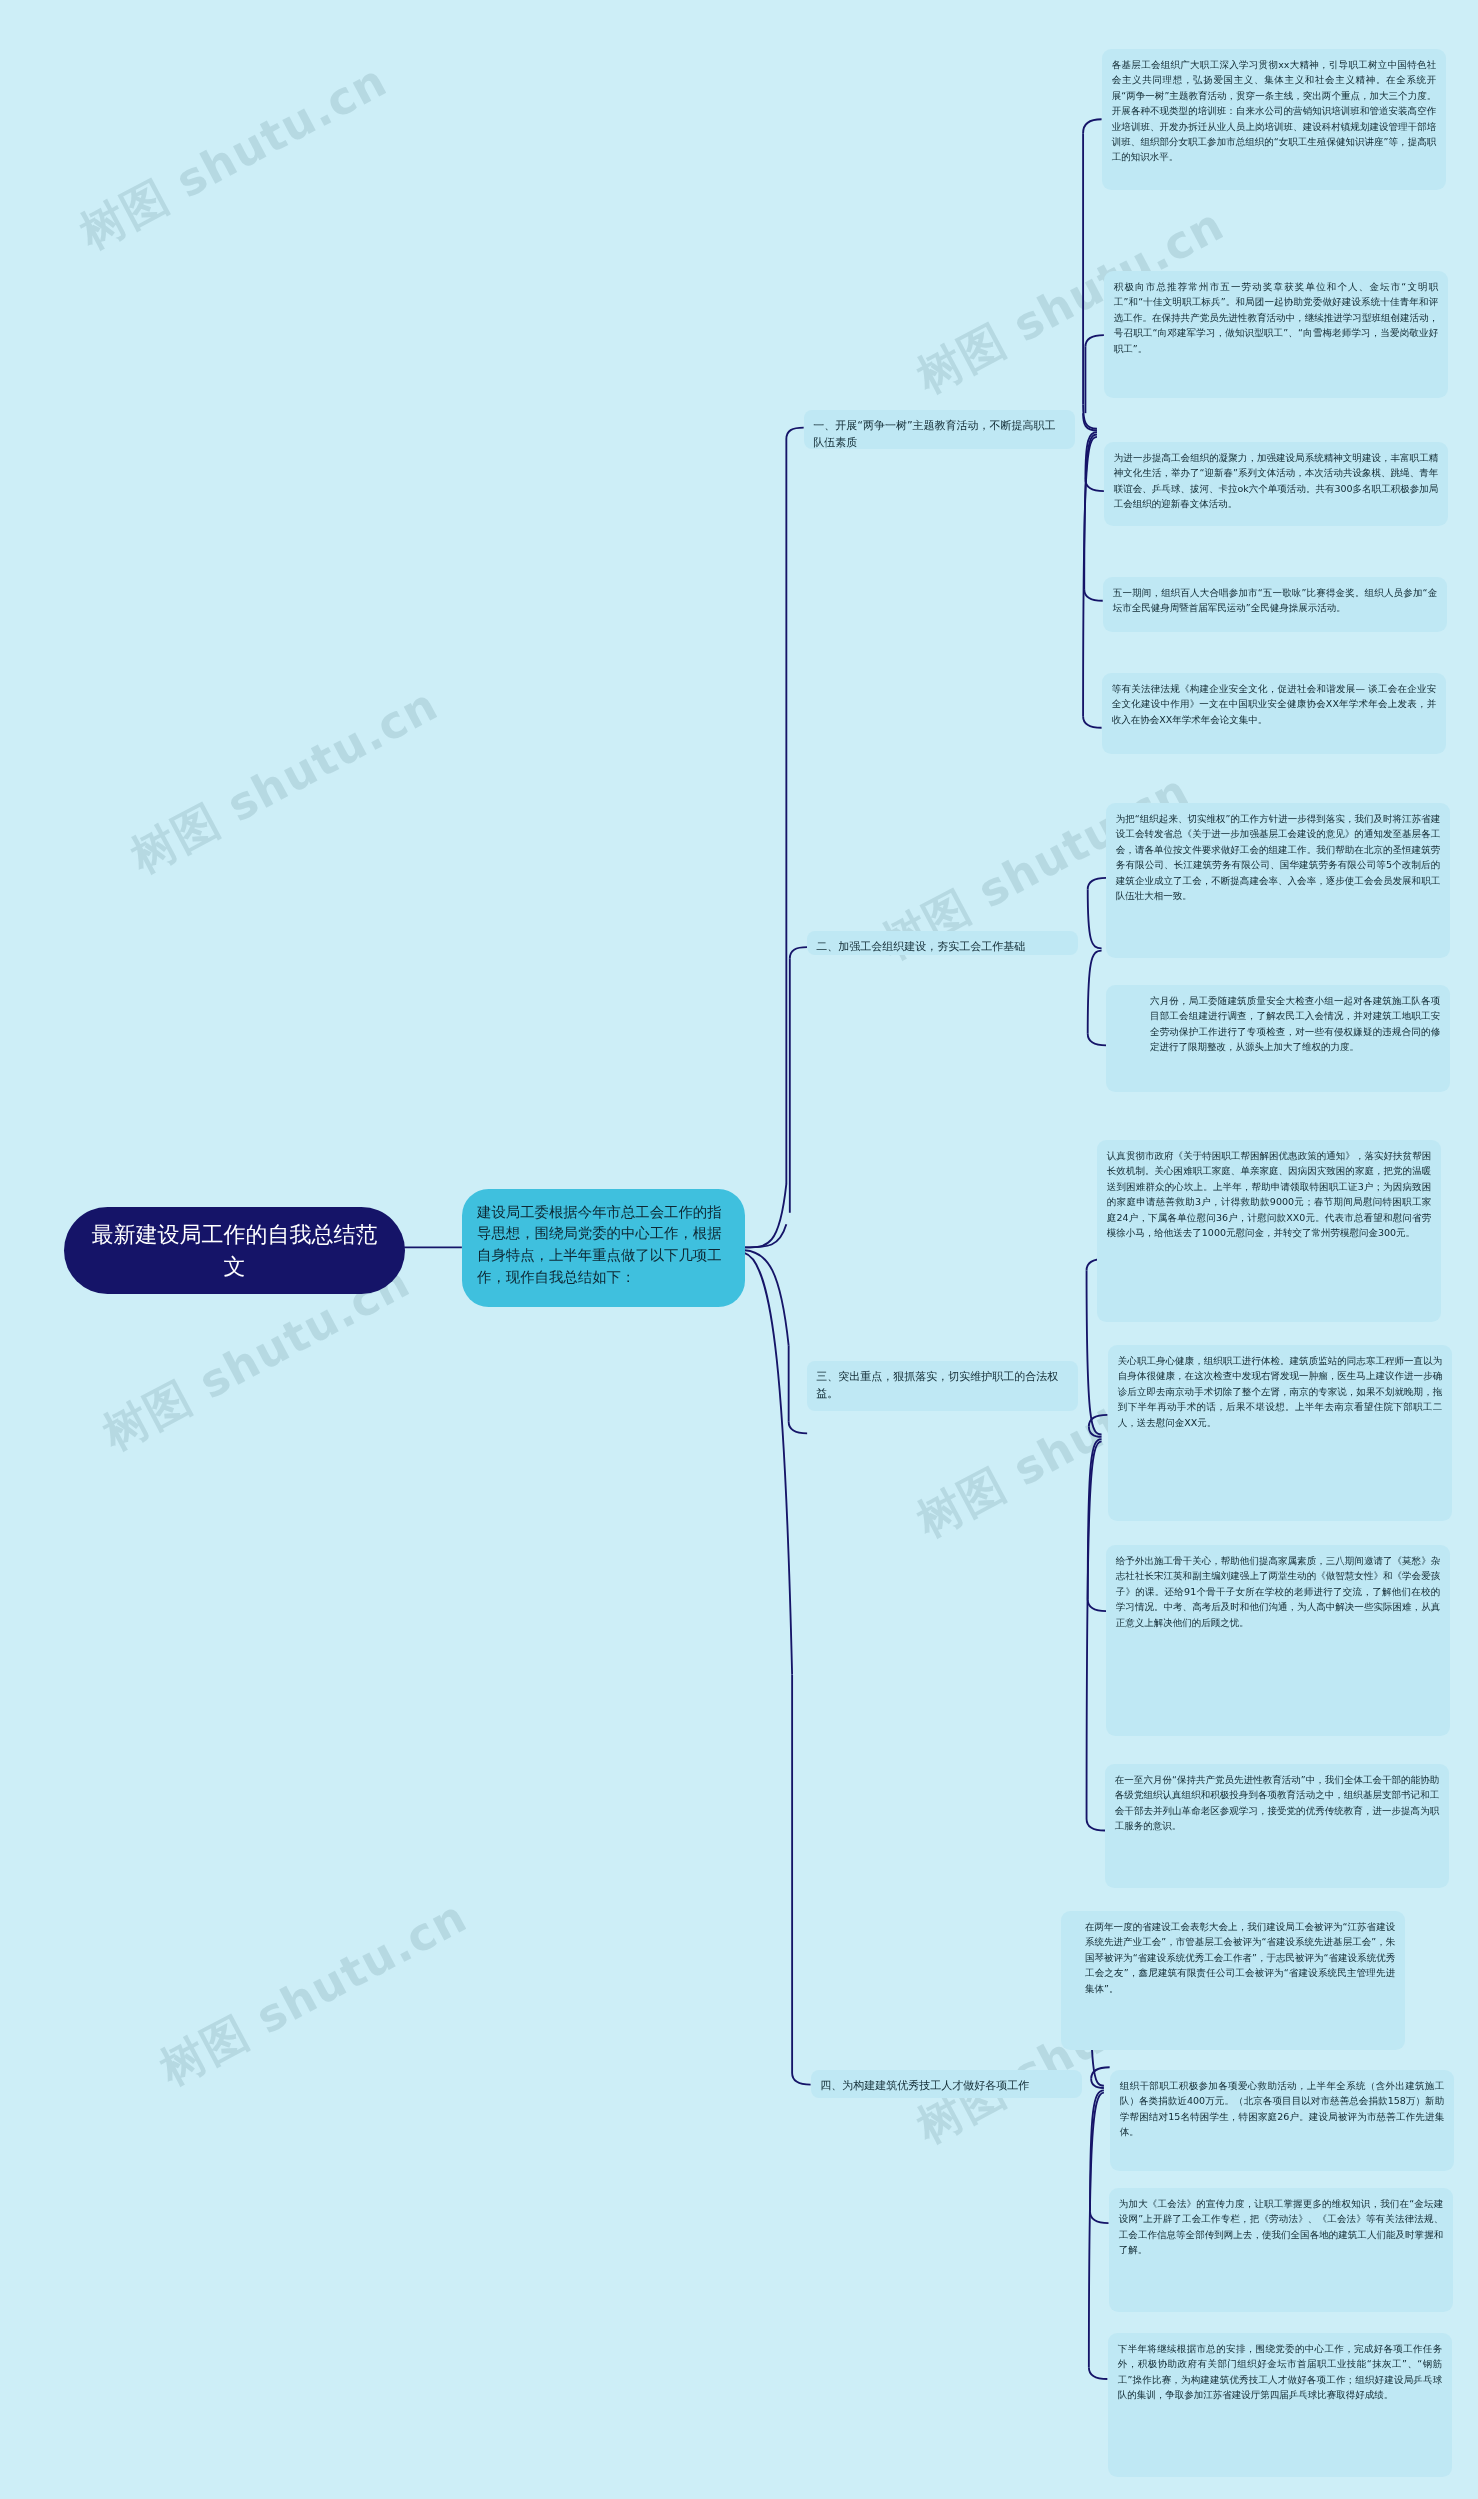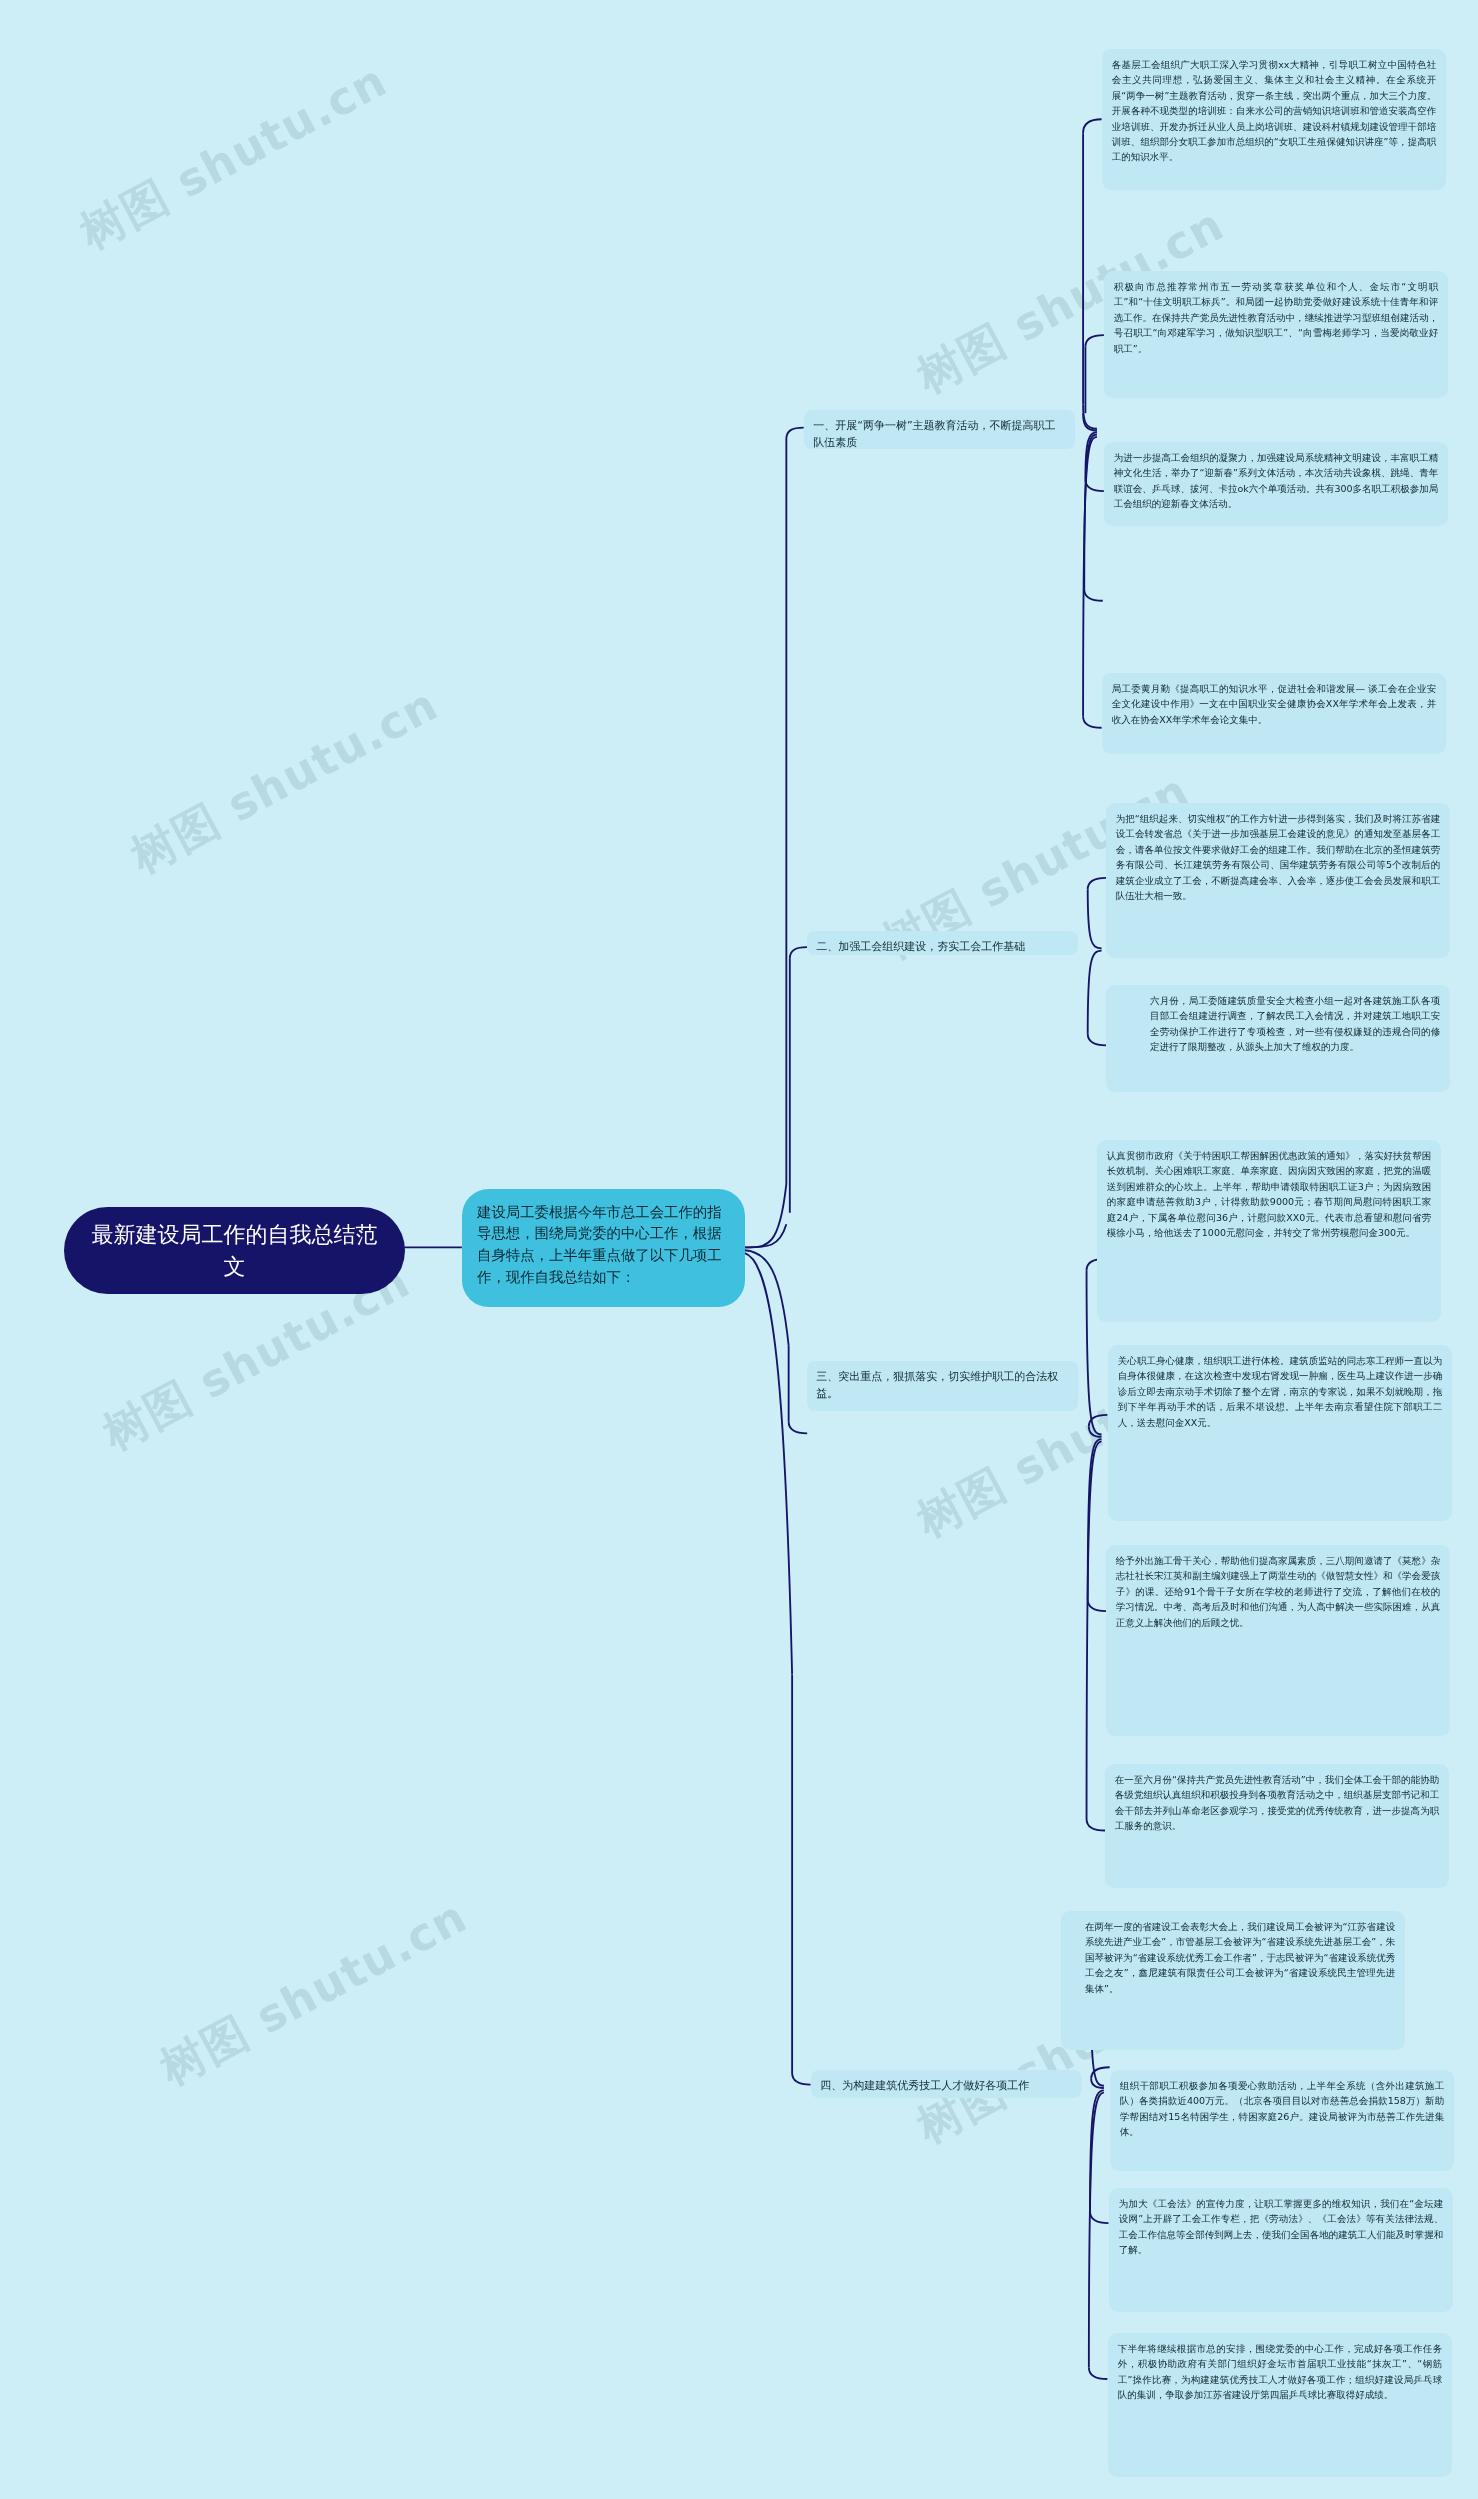--- a/index.html
+++ b/index.html
@@ -158,21 +158,22 @@
 
   <div class="node root" style="left:64px;top:1207px;width:341px;height:87px;">最新建设局工作的自我总结范文</div>
 
   <div class="node lvl2" style="left:462px;top:1189px;width:283px;height:118px;">建设局工委根据今年市总工会工作的指导思想，围绕局党委的中心工作，根据自身特点，上半年重点做了以下几项工作，现作自我总结如下：</div>
 
   <div class="node lvl3" style="left:804px;top:410px;width:271px;height:39px;">一、开展“两争一树”主题教育活动，不断提高职工队伍素质</div>
 
   <div class="node leaf" style="left:1102px;top:49px;width:344px;height:141px;">各基层工会组织广大职工深入学习贯彻xx大精神，引导职工树立中国特色社会主义共同理想，弘扬爱国主义、集体主义和社会主义精神。在全系统开展“两争一树”主题教育活动，贯穿一条主线，突出两个重点，加大三个力度。开展各种不现类型的培训班：自来水公司的营销知识培训班和管道安装高空作业培训班、开发办拆迁从业人员上岗培训班、建设科村镇规划建设管理干部培训班、组织部分女职工参加市总组织的“女职工生殖保健知识讲座”等，提高职工的知识水平。</div>
   <div class="node leaf" style="left:1104px;top:271px;width:344px;height:127px;">积极向市总推荐常州市五一劳动奖章获奖单位和个人、金坛市“文明职工”和“十佳文明职工标兵”。和局团一起协助党委做好建设系统十佳青年和评选工作。在保持共产党员先进性教育活动中，继续推进学习型班组创建活动，号召职工“向邓建军学习，做知识型职工”、“向雪梅老师学习，当爱岗敬业好职工”。</div>
   <div class="node leaf" style="left:1104px;top:442px;width:344px;height:84px;">为进一步提高工会组织的凝聚力，加强建设局系统精神文明建设，丰富职工精神文化生活，举办了“迎新春”系列文体活动，本次活动共设象棋、跳绳、青年联谊会、乒乓球、拔河、卡拉ok六个单项活动。共有300多名职工积极参加局工会组织的迎新春文体活动。</div>
-  <div class="node leaf" style="left:1102px;top:673px;width:344px;height:81px;">局工委黄月勤《提高职工的知识水平，促进社会和谐发展— 谈工会在企业安全文化建设中作用》一文在中国职业安全健康协会XX年学术年会上发表，并收入在协会XX年学术年会论文集中。</div>
+  <div class="node leaf" style="left:1103px;top:577px;width:344px;height:55px;">五一期间，组织百人大合唱参加市“五一歌咏”比赛得金奖。组织人员参加“金坛市全民健身周暨首届军民运动”全民健身操展示活动。</div>
+  <div class="node leaf" style="left:1102px;top:673px;width:344px;height:81px;">等有关法律法规《构建企业安全文化，促进社会和谐发展— 谈工会在企业安全文化建设中作用》一文在中国职业安全健康协会XX年学术年会上发表，并收入在协会XX年学术年会论文集中。</div>
 
   <div class="node lvl3" style="left:807px;top:931px;width:271px;height:24px;">二、加强工会组织建设，夯实工会工作基础</div>
 
   <div class="node leaf" style="left:1106px;top:803px;width:344px;height:155px;">为把“组织起来、切实维权”的工作方针进一步得到落实，我们及时将江苏省建设工会转发省总《关于进一步加强基层工会建设的意见》的通知发至基层各工会，请各单位按文件要求做好工会的组建工作。我们帮助在北京的圣恒建筑劳务有限公司、长江建筑劳务有限公司、国华建筑劳务有限公司等5个改制后的建筑企业成立了工会，不断提高建会率、入会率，逐步使工会会员发展和职工队伍壮大相一致。</div>
   <div class="node leaf" style="left:1106px;top:985px;width:344px;height:107px;padding-left:44px;">六月份，局工委随建筑质量安全大检查小组一起对各建筑施工队各项目部工会组建进行调查，了解农民工入会情况，并对建筑工地职工安全劳动保护工作进行了专项检查，对一些有侵权嫌疑的违规合同的修定进行了限期整改，从源头上加大了维权的力度。</div>
 
   <div class="node lvl3" style="left:807px;top:1361px;width:271px;height:50px;">三、突出重点，狠抓落实，切实维护职工的合法权益。</div>
 
   <div class="node leaf" style="left:1097px;top:1140px;width:344px;height:182px;">认真贯彻市政府《关于特困职工帮困解困优惠政策的通知》，落实好扶贫帮困长效机制。关心困难职工家庭、单亲家庭、因病因灾致困的家庭，把党的温暖送到困难群众的心坎上。上半年，帮助申请领取特困职工证3户；为因病致困的家庭申请慈善救助3户，计得救助款9000元；春节期间局慰问特困职工家庭24户，下属各单位慰问36户，计慰问款XX0元。代表市总看望和慰问省劳模徐小马，给他送去了1000元慰问金，并转交了常州劳模慰问金300元。</div>
   <div class="node leaf" style="left:1108px;top:1345px;width:344px;height:176px;">关心职工身心健康，组织职工进行体检。建筑质监站的同志寒工程师一直以为自身体很健康，在这次检查中发现右肾发现一肿瘤，医生马上建议作进一步确诊后立即去南京动手术切除了整个左肾，南京的专家说，如果不划就晚期，拖到下半年再动手术的话，后果不堪设想。上半年去南京看望住院下部职工二人，送去慰问金XX元。</div>

